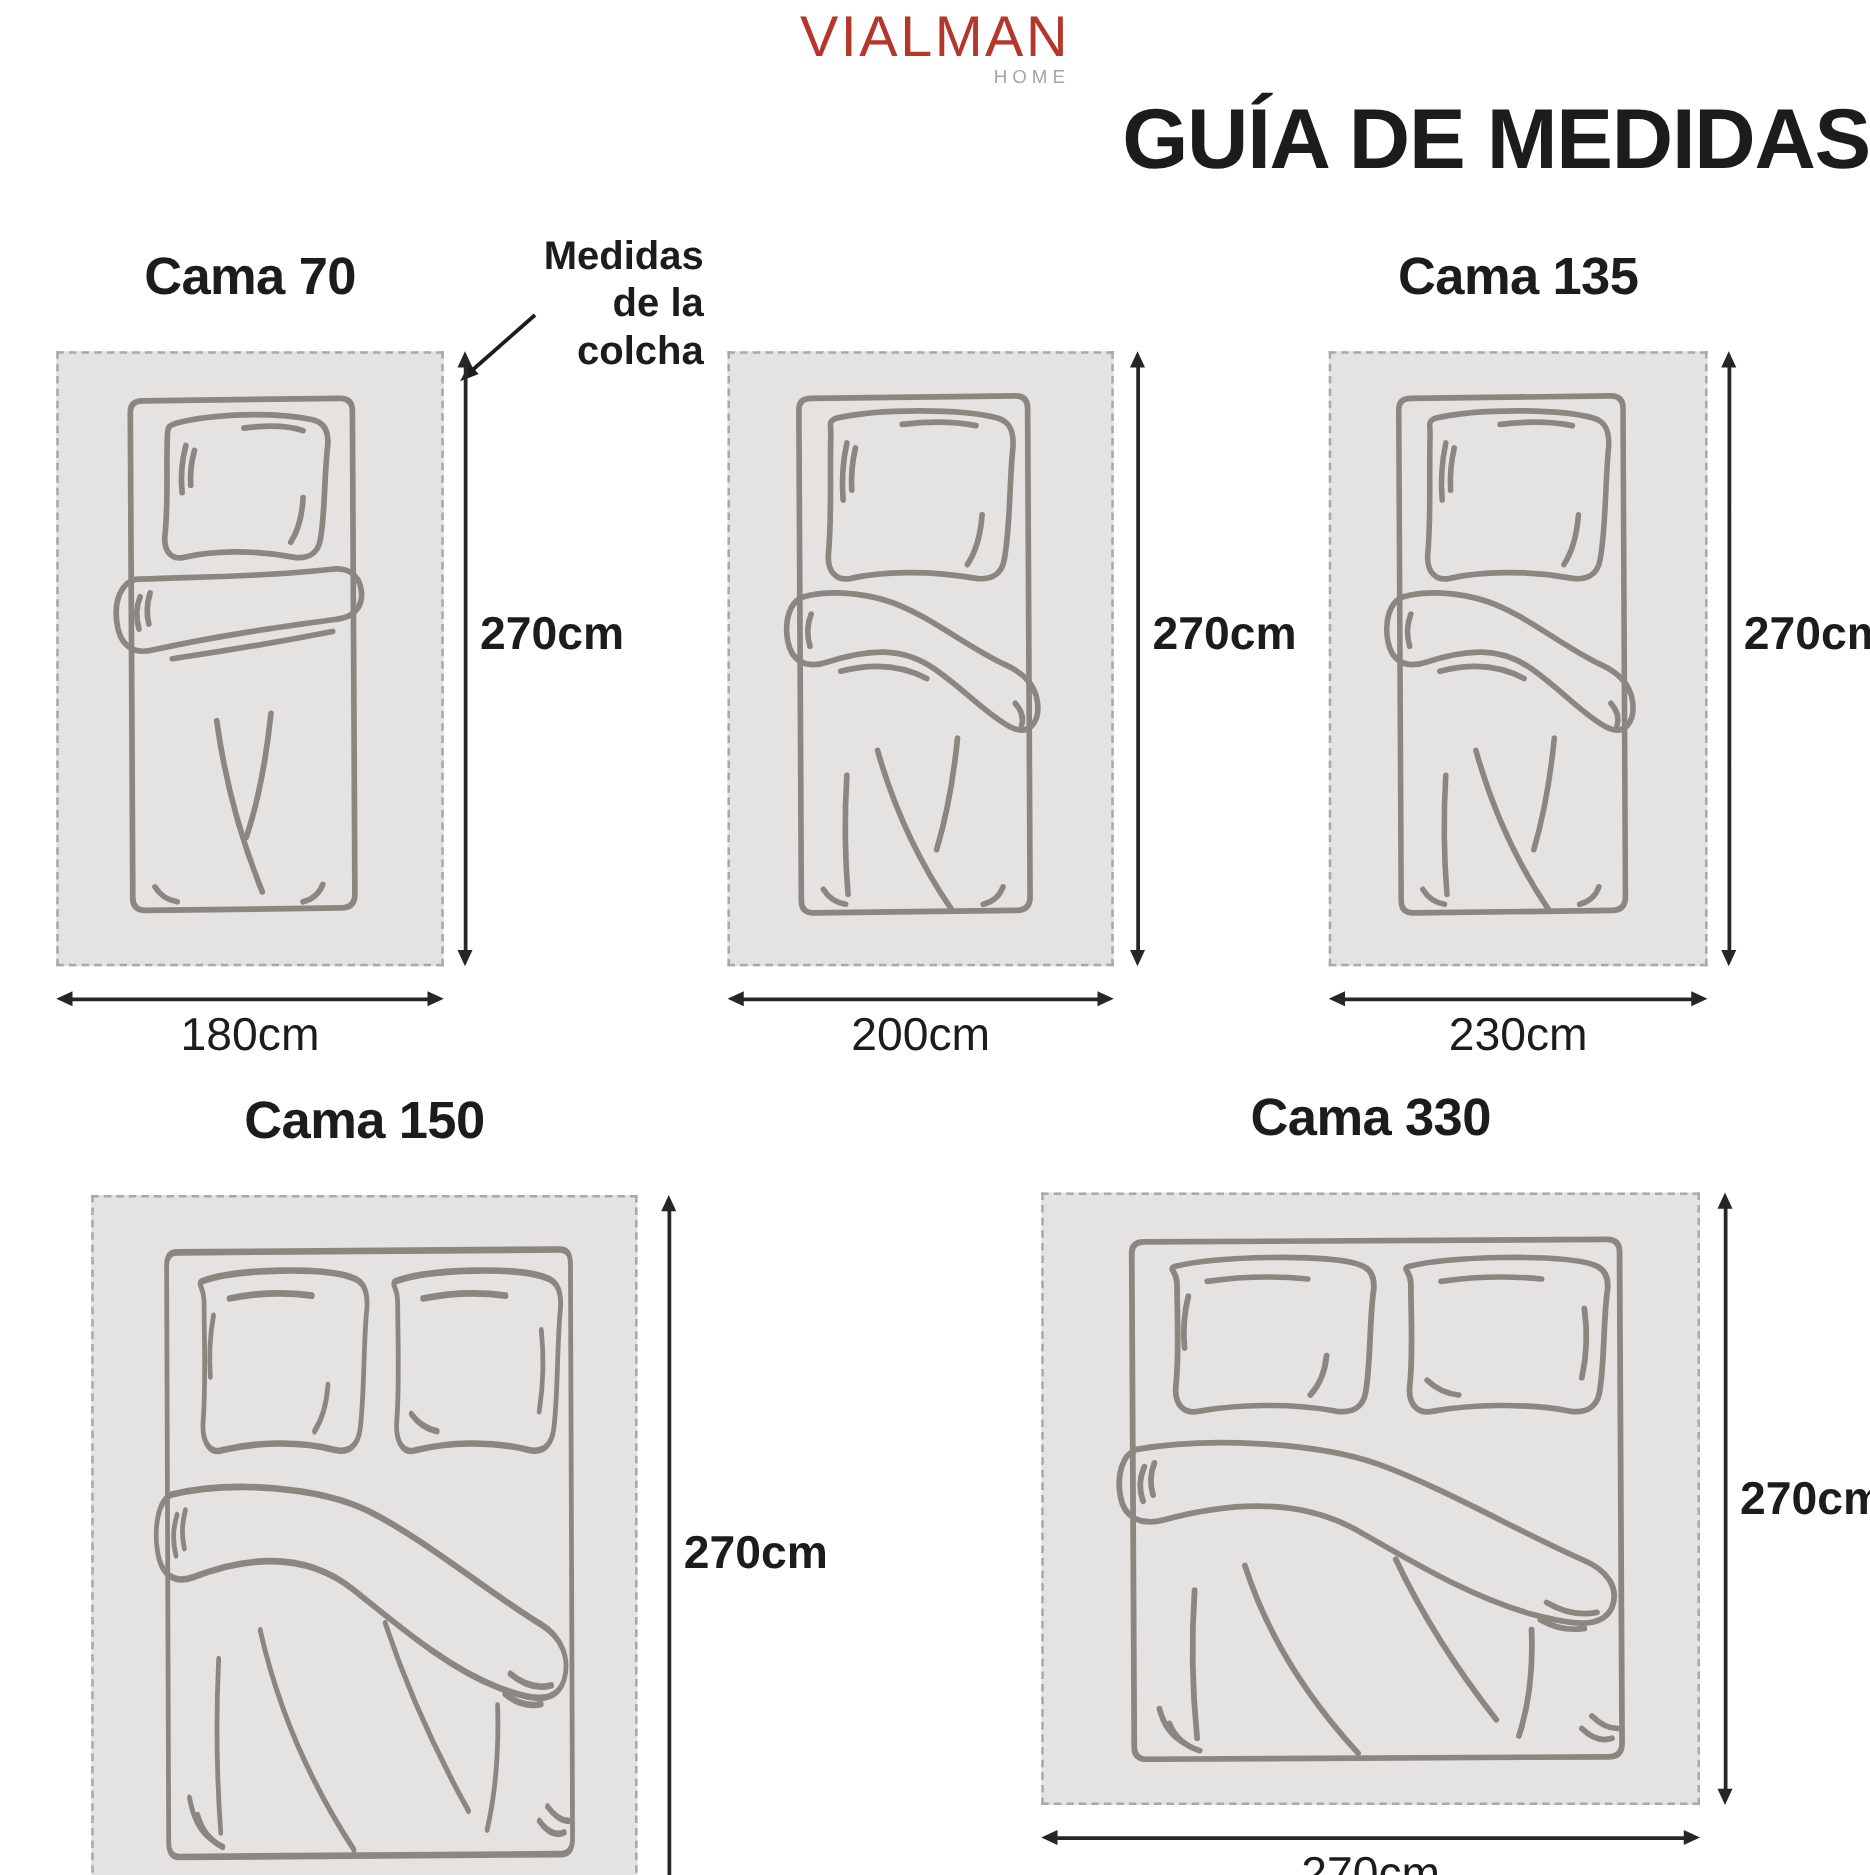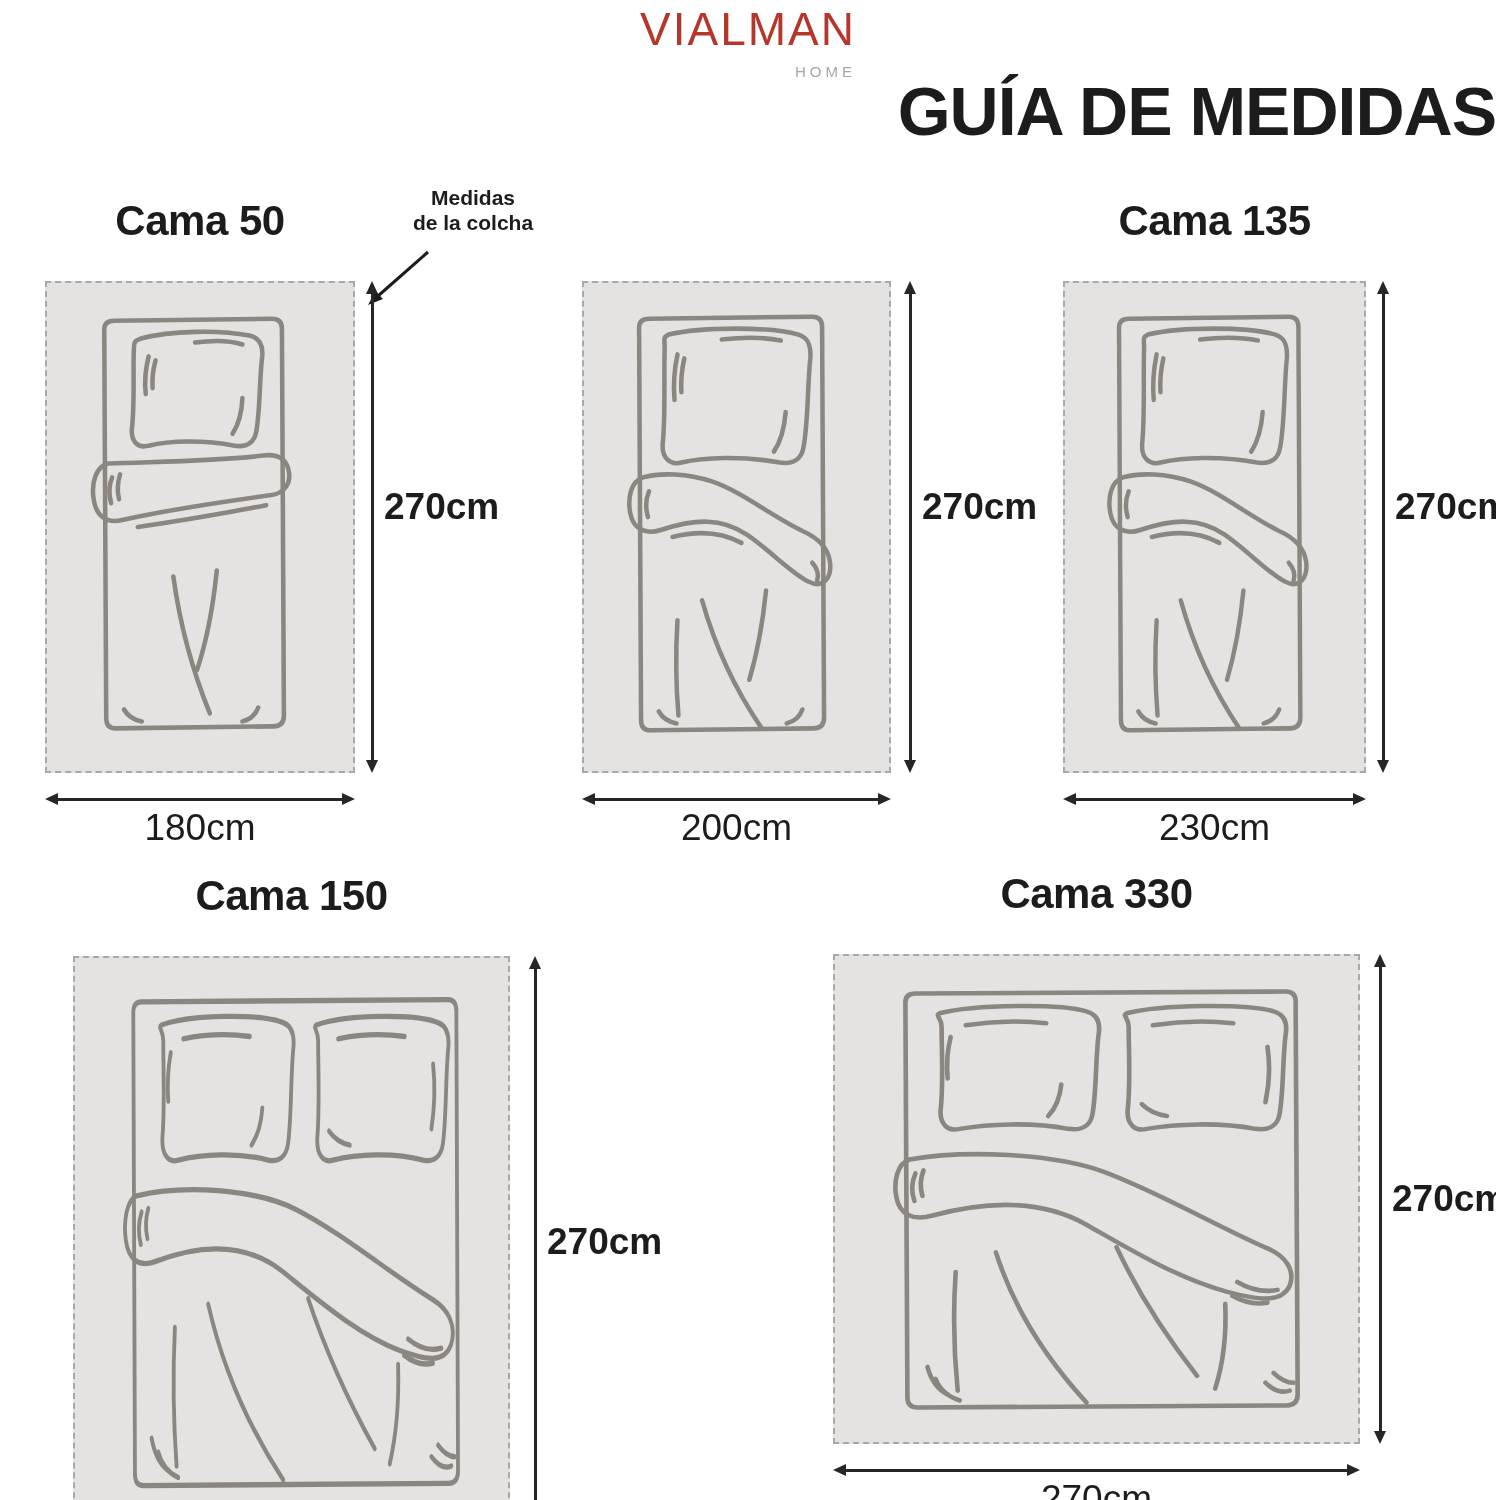--- a/index.html
+++ b/index.html
@@ -10,31 +10,31 @@
     color:var(--ink,#1c1c1c);
   }
   
   .header{position:absolute;top:6px;left:0;width:100%;text-align:center;}
   .brand{display:inline-block;line-height:1;}
   .brand-name{
     font-size:46px;font-weight:500;letter-spacing:2px;
     color:var(--accent,#b5362a);
   }
   .brand-sub{
-    text-align:right;font-size:15px;letter-spacing:4px;margin-top:12px;
+    text-align:right;font-size:15px;letter-spacing:4px;margin-top:2px;
     color:var(--brand_sub,#a6a6a6);font-weight:400;
   }
   .main-title{
     position:absolute;top:72px;left:0;width:100%;text-align:right;
     font-size:68px;font-weight:700;letter-spacing:-1px;
   }
   
   .annotation{
     position:absolute;left:383px;top:186px;width:180px;
-    font-size:21px;font-weight:600;line-height:1.18;text-align:center;
+    font-size:32px;font-weight:600;line-height:1.18;text-align:right;
   }
   .annotation-arrow{position:absolute;left:352px;top:244px;}
   
   .bed{position:absolute;}
   .panel{
     position:absolute;left:0;top:0;width:100%;height:100%;
     background:var(--panel_fill,#e4e3e2);
     border:2px dashed var(--panel_border,#a9a9a9);
     box-sizing:border-box;
   }
@@ -155,21 +155,21 @@
   <div class="annotation">
     <div>Medidas</div>
     <div>de la colcha</div>
   </div>
   <svg class="annotation-arrow" width="84" height="74" viewBox="0 0 84 74">
     <line x1="76" y1="8" x2="26" y2="52" stroke="#1c1c1c" stroke-width="3"></line>
     <polygon points="16,61 23.6,46.9 30.9,55.1" fill="#1c1c1c"></polygon>
   </svg>
 
   <figure class="bed" style="left:5px;top:265px;width:310px;height:492px;--gap:16px;--vlt:46%">
-    <div class="bed-title">Cama 50</div>
+    <div class="bed-title">Cama 70</div>
     <div class="panel">
       <svg class="sketch" viewBox="0 0 310 492" preserveAspectRatio="none">
           <use href="#bed-single-a"></use>
         </svg>
     </div>
     <div class="vdim"></div>
     <div class="vlabel">270cm</div>
     <div class="hdim"></div>
     <div class="hlabel">180cm</div>
   </figure>

